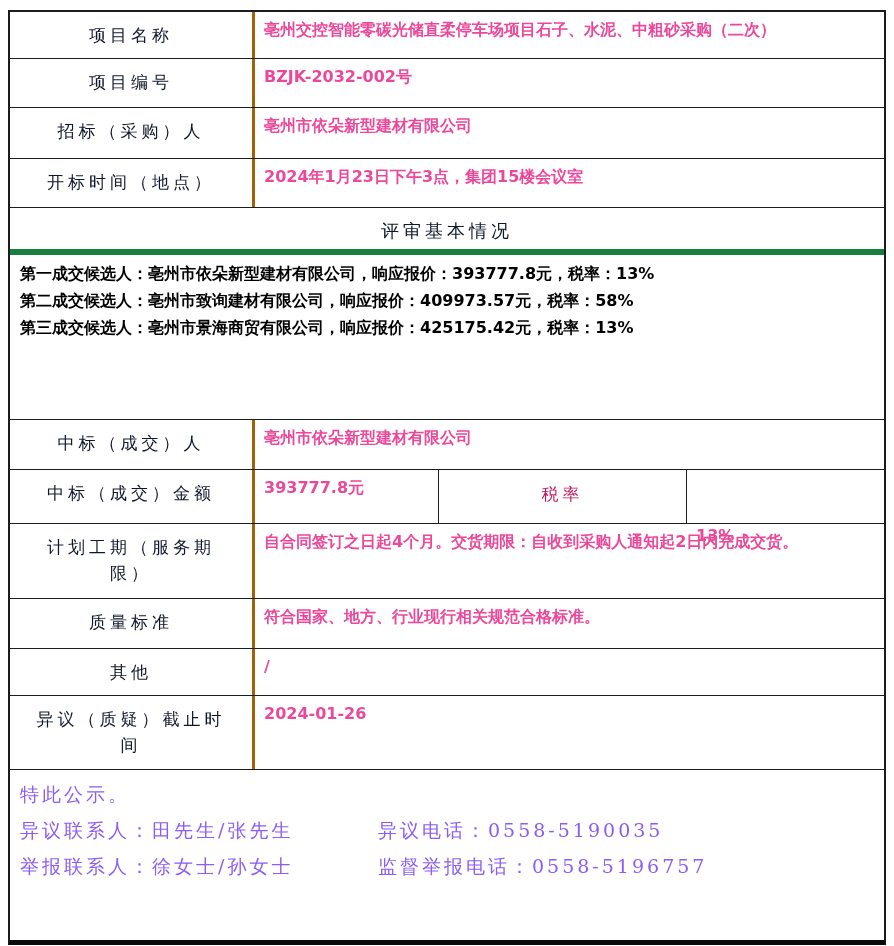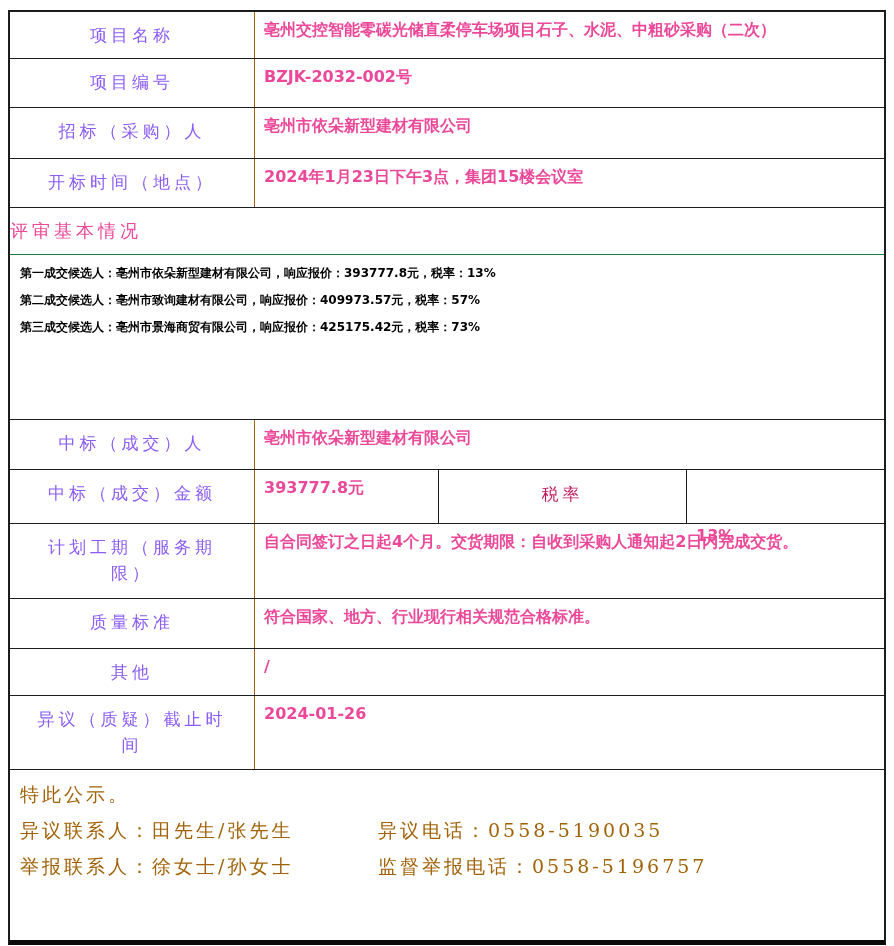--- a/index.html
+++ b/index.html
@@ -6,54 +6,54 @@
   body { width:894px; height:946px; font-family:"Liberation Sans",sans-serif; }
   .doc { position:relative; width:894px; height:946px; background:#fff; overflow:hidden; }
   .table {
     position:absolute; left:8px; top:10px; width:878px;
     border:2px solid #1c1c1c; border-bottom:5px solid #0a0a0a;
     box-sizing:border-box; background:#fff;
   }
   .row { display:flex; border-bottom:1px solid #1c1c1c; box-sizing:border-box; }
   .row.last { border-bottom:none; }
   .label-cell {
-    width:245px; flex:0 0 245px; border-right:1px solid #a16207; box-sizing:border-box;
+    width:245px; flex:0 0 245px; border-right:3px solid #a16207; box-sizing:border-box;
     text-align:center; font-family:"DejaVu Serif","Liberation Serif",serif;
-    color:#8b5cf6; font-size:17px; letter-spacing:4px; line-height:26px;
+    color:#0f172a; font-size:17px; letter-spacing:4px; line-height:26px;
     padding:10px 18px 0 18px;
   }
   .value-cell {
     flex:1 1 auto; box-sizing:border-box; padding:7px 10px 0 9px;
     font-family:"DejaVu Sans","Liberation Sans",sans-serif; font-weight:bold;
     font-size:16px; color:#ec4899; line-height:22px;
   }
   .h47{height:47px} .h49{height:49px} .h51{height:51px} .h50{height:50px}
   .h54{height:54px} .h75{height:75px} .h74{height:74px}
   .review-header {
-    height:47px; border-bottom:1px solid #15803d; box-sizing:border-box;
-    font-family:"DejaVu Serif","Liberation Serif",serif;
-    color:#ec4899; font-size:18px; letter-spacing:4px; padding-top:11px;
+    height:47px; border-bottom:6px solid #15803d; box-sizing:border-box;
+    text-align:center; font-family:"DejaVu Serif","Liberation Serif",serif;
+    color:#0f172a; font-size:18px; letter-spacing:4px; padding-top:11px;
   }
   .candidates {
     height:165px; border-bottom:1px solid #1c1c1c; box-sizing:border-box;
     padding:5px 12px 0 10px;
     font-family:"DejaVu Sans","Liberation Sans",sans-serif; font-weight:bold;
-    font-size:12px; color:#000; line-height:27px;
+    font-size:16px; color:#000; line-height:27px;
   }
   .amount-value { flex:0 0 184px; width:184px; border-right:1px solid #1c1c1c; }
   .tax-label {
     flex:0 0 248px; width:248px; border-right:1px solid #1c1c1c; box-sizing:border-box;
     text-align:center; font-family:"DejaVu Serif","Liberation Serif",serif;
     color:#be185d; font-size:17px; letter-spacing:4px; padding-top:13px;
   }
   .tax-value { flex:1 1 auto;margin-top:48px; }
   .footer-cell {
     height:170px; box-sizing:border-box; padding:6px 12px 0 10px;
     font-family:"DejaVu Serif","Liberation Serif",serif;
-    color:#a16207; font-size:19px; letter-spacing:3px; line-height:36px;
+    color:#8b5cf6; font-size:19px; letter-spacing:3px; line-height:36px;
   }
   .footer-line { white-space:nowrap; }
   .contact { display:inline-block; width:358px; }
 </style>
 </head>
 <body>
 
 <div class="doc">
   <div class="table">
 
@@ -74,22 +74,22 @@
 
     <div class="row h49">
       <div class="label-cell">开标时间（地点）</div>
       <div class="value-cell">2024年1月23日下午3点，集团15楼会议室</div>
     </div>
 
     <div class="review-header">评审基本情况</div>
 
     <div class="candidates">
       <div class="candidate-line">第一成交候选人：亳州市依朵新型建材有限公司，响应报价：393777.8元，税率：13%</div>
-      <div class="candidate-line">第二成交候选人：亳州市致询建材有限公司，响应报价：409973.57元，税率：57%</div>
-      <div class="candidate-line">第三成交候选人：亳州市景海商贸有限公司，响应报价：425175.42元，税率：73%</div>
+      <div class="candidate-line">第二成交候选人：亳州市致询建材有限公司，响应报价：409973.57元，税率：58%</div>
+      <div class="candidate-line">第三成交候选人：亳州市景海商贸有限公司，响应报价：425175.42元，税率：13%</div>
     </div>
 
     <div class="row h50">
       <div class="label-cell">中标（成交）人</div>
       <div class="value-cell">亳州市依朵新型建材有限公司</div>
     </div>
 
     <div class="row h54">
       <div class="label-cell">中标（成交）金额</div>
       <div class="value-cell amount-value">393777.8元</div>

